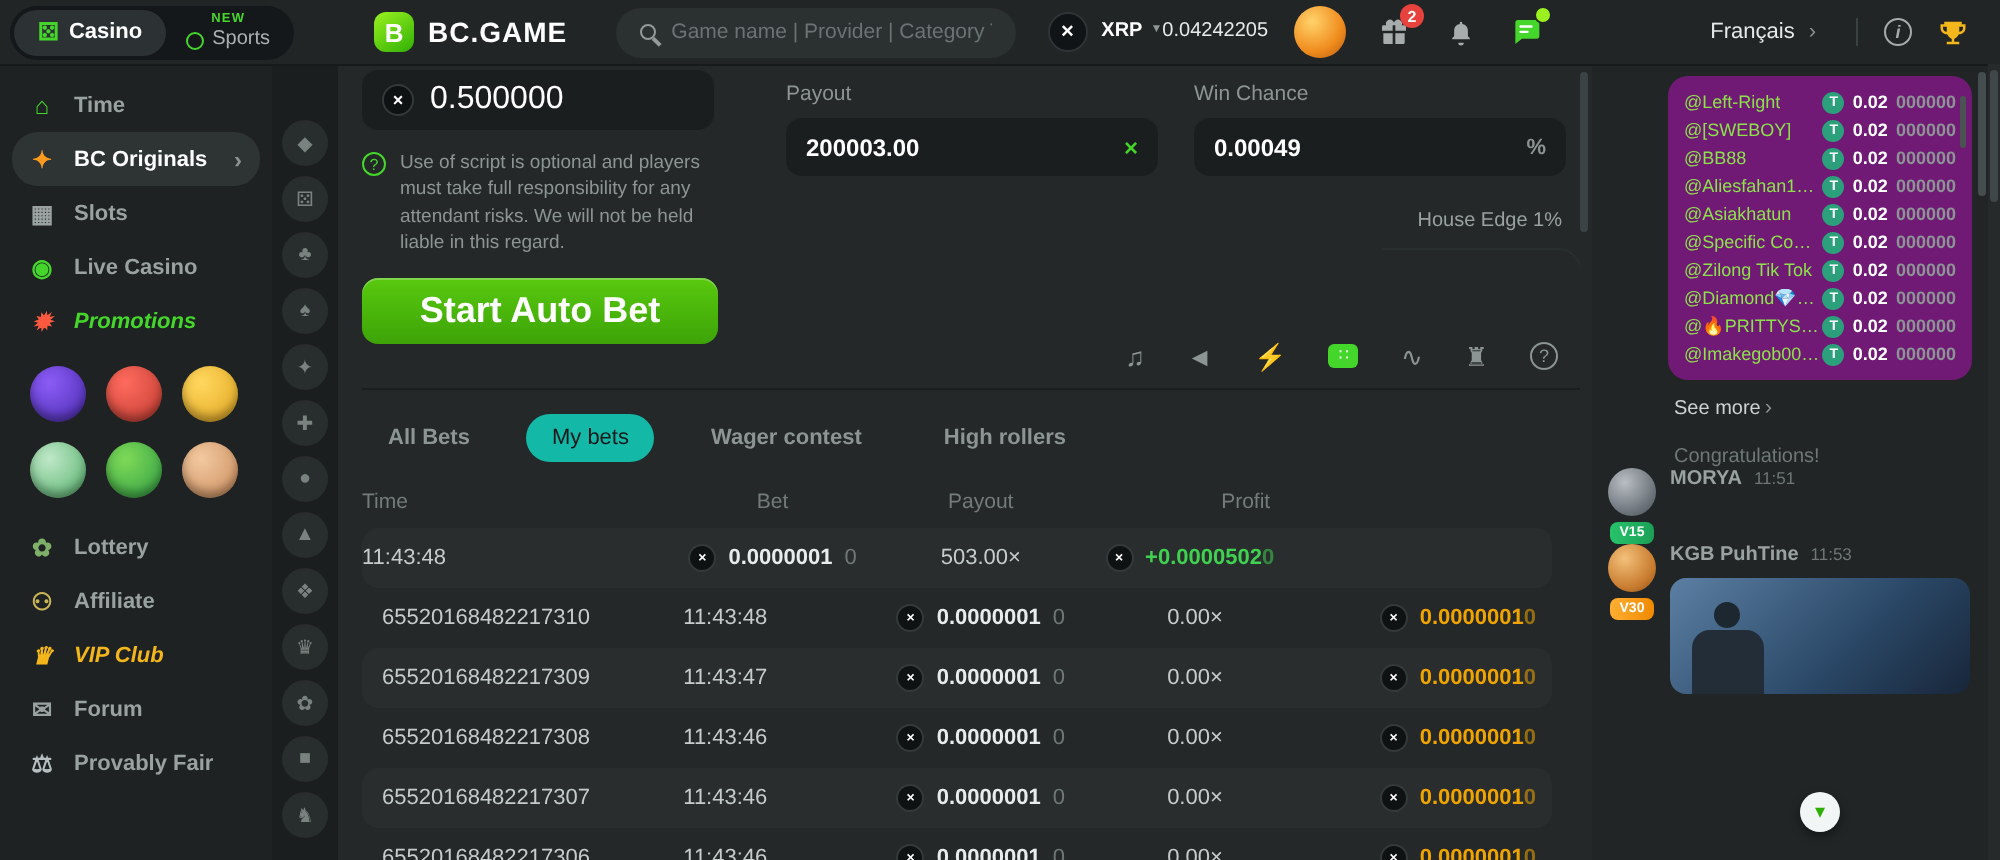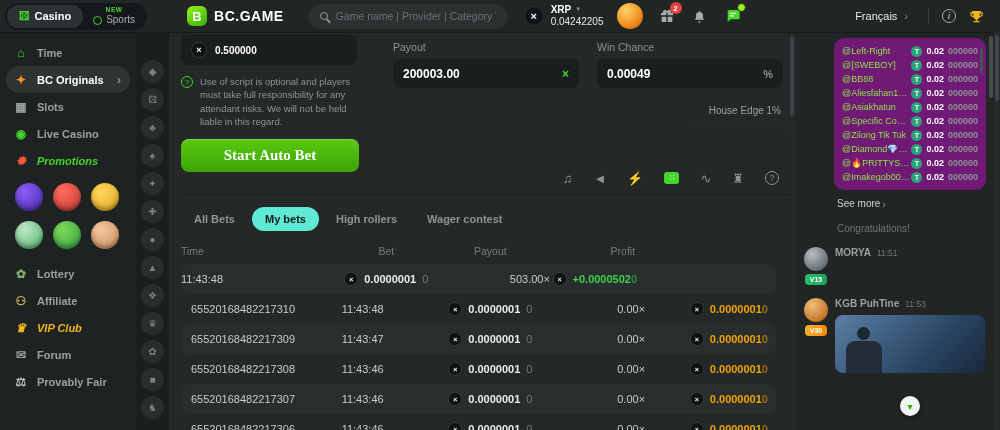--- a/index.html
+++ b/index.html
@@ -17,21 +17,21 @@
   .ball{width:9px;height:9px;border-radius:50%;border:1.5px solid #45d62b;display:inline-block}
   .logo{margin-left:40px;display:flex;align-items:center;gap:7px;cursor:pointer}
   .logo-mark{width:20px;height:20px;border-radius:6px;background:linear-gradient(145deg,#9bf11f,#2fb006);display:flex;align-items:center;justify-content:center;color:#fff;font-weight:800;font-size:13px}
   .logo-text{color:#fff;font-weight:800;font-size:14px;letter-spacing:.5px}
   .search{margin-left:24px;width:200px;height:25px;background:#2b3031;border-radius:13px;display:flex;align-items:center;gap:8px;padding:0 12px;cursor:text}
   .mag{width:8px;height:8px;border:1.5px solid #939a9a;border-radius:50%;position:relative;flex:0 0 auto}
   .mag::after{content:"";position:absolute;width:5px;height:1.5px;background:#939a9a;transform:rotate(45deg);right:-4px;bottom:-2px}
   .search-ph{color:#6b7374;font-size:10.5px;white-space:nowrap;overflow:hidden}
   .currency{margin-left:16px;display:flex;align-items:center;gap:7px;cursor:pointer}
   .coin-xrp{width:20px;height:20px;border-radius:50%;background:#111416;border:1px solid #2e3435;color:#fff;display:flex;align-items:center;justify-content:center;font-size:11px;font-weight:700}
-  .cur-col{display:flex;flex-direction:column;line-height:1.2}
+  .cur-col{display:flex;flex-direction:row;line-height:1.2}
   .cur-top{color:#fff;font-size:10px;font-weight:700;display:flex;gap:4px;align-items:center}
   .caret{color:#8d9494;font-size:6px}
   .cur-amt{color:#e7eaea;font-size:10px}
   .wallet{margin-left:8px;height:25px;padding:0 13px;border:none;border-radius:13px;background:linear-gradient(180deg,#63da13,#3da307);display:flex;align-items:center;gap:6px;color:#fff;font-weight:700;font-size:11px;cursor:pointer;font-family:inherit}
   .avatar-top{margin-left:13px;width:26px;height:26px;border-radius:50%;background:radial-gradient(circle at 35% 30%,#ffd36b,#f08c1e 60%,#b35a10);cursor:pointer;flex:0 0 auto}
   .hicon{position:relative;margin-left:15px;width:18px;height:18px;display:flex;align-items:center;justify-content:center;cursor:pointer;flex:0 0 auto}
   .badge-red{position:absolute;top:-5px;right:-6px;min-width:12px;height:12px;border-radius:6px;background:#e8423e;color:#fff;font-size:8px;font-weight:700;display:flex;align-items:center;justify-content:center;padding:0 2px}
   .badge-dot{position:absolute;top:-4px;right:-4px;width:9px;height:9px;border-radius:50%;background:#9bf11f;border:1px solid #212525}
   .lang{margin-left:auto;display:flex;align-items:center;gap:7px;color:#e7eaea;font-size:11px;cursor:pointer}
   .chev{color:#8d9494;font-size:11px}
@@ -53,78 +53,78 @@
   
   .rail{position:absolute;top:32px;left:136px;width:33px;bottom:0;background:#1b1e1f;display:flex;flex-direction:column;align-items:center;padding-top:28px;gap:5px;overflow:hidden}
   .ricon{width:23px;height:23px;border-radius:50%;background:#282d2e;display:flex;align-items:center;justify-content:center;color:#79827f;font-size:10px;cursor:pointer;flex:0 0 auto}
 
   
   .main{position:absolute;top:32px;left:169px;width:621px;bottom:0;background:#242829;padding-left:12px;overflow:hidden}
   .game-panel{display:flex;height:163px;border-bottom:1px solid #1b1e1f;position:relative}
   .bet-col{width:188px;padding-top:3px}
   .amount-pill{width:176px;height:30px;background:#1b1e1f;border-radius:8px;display:flex;align-items:center;gap:8px;padding:0 10px;cursor:text}
   .coin-dark{width:16px;height:16px;border-radius:50%;background:#0f1213;border:1px solid #34393a;color:#fff;font-size:9px;font-weight:700;display:flex;align-items:center;justify-content:center;flex:0 0 auto}
-  .amount-val{color:#fff;font-weight:700;font-size:10px}
+  .amount-val{color:#fff;font-weight:400;font-size:16px}
   .note{display:flex;gap:7px;margin-top:10px;width:180px}
   .note-ic{flex:0 0 12px;width:12px;height:12px;border-radius:50%;border:1px solid #45d62b;color:#45d62b;font-size:8px;display:flex;align-items:center;justify-content:center;margin-top:1px}
   .note-tx{color:#8d9494;font-size:9.5px;line-height:1.4}
-  .start-btn{width:178px;height:33px;margin-top:11px;border:none;border-radius:8px;background:linear-gradient(180deg,#58c90f,#3da307);color:#fff;font-weight:700;font-size:15px;cursor:pointer;font-family:Liberation Serif, serif;box-shadow:inset 0 1px 0 rgba(255,255,255,.25)}
+  .start-btn{width:178px;height:33px;margin-top:11px;border:none;border-radius:8px;background:linear-gradient(180deg,#58c90f,#3da307);color:#fff;font-weight:700;font-size:18px;cursor:pointer;font-family:Liberation Sans, sans-serif;box-shadow:inset 0 1px 0 rgba(255,255,255,.25)}
   .pdiv{width:1px;background:#1b1e1f;margin:0 14px 0 16px}
   .result-col{flex:1;position:relative;padding:6px 10px 0 2px}
   .fields{display:flex;gap:18px}
   .fgroup label{display:block;color:#8d9494;font-size:10.5px;margin:3px 0 6px}
   .finput{width:186px;height:29px;background:#1b1e1f;border-radius:8px;display:flex;align-items:center;justify-content:space-between;padding:0 10px;cursor:text}
   .fval{color:#fff;font-weight:700;font-size:12px}
   .fsuf-x{color:#45d62b;font-weight:800;font-size:12px;cursor:pointer}
   .fsuf-pct{color:#8d9494;font-weight:700;font-size:11px}
   .canvas-line{position:absolute;right:2px;left:300px;top:92px;bottom:14px;border:1px solid #2d3233;border-left:none;border-bottom:none;border-top-right-radius:12px;opacity:.6;pointer-events:none}
   .house-edge{position:absolute;right:12px;top:73px;color:#9aa1a1;font-size:10px}
   .controls{position:absolute;right:14px;bottom:9px;display:flex;align-items:center;gap:21px}
   .ctl{color:#8d9494;font-size:13px;line-height:1;cursor:pointer}
   .ctl.turbo{color:#45d62b}
   .ctl.kbd{width:15px;height:12px;border-radius:3px;background:#45d62b;display:flex;align-items:center;justify-content:center}
   .kbd-dots{color:#fff;font-size:8px;line-height:1}
   .ctl.help{width:14px;height:14px;border-radius:50%;border:1.2px solid #8d9494;font-size:9px;display:flex;align-items:center;justify-content:center}
 
-  .tabs{display:flex;align-items:flex-end;gap:4px;margin-top:12px}
+  .tabs{display:flex;align-items:flex-end;gap:15px;margin-top:12px}
   .tab{padding:6px 13px;border-radius:15px;color:#8d9494;font-size:11px;font-weight:600;cursor:pointer;white-space:nowrap}
-  .tab.active{background:#5eead4;color:#15181a;font-weight:700}
+  .tab.active{background:#14b8a6;color:#15181a;font-weight:400}
   .tbl{margin-top:7px;padding-right:14px}
   .thead,.trow{display:grid;grid-template-columns:27% 15% 20% 16% 22%;align-items:center}
   .thead{height:26px;color:#737b7b;font-size:10.5px}
   .trow{height:30px;font-size:11px;color:#c6cccc;border-radius:8px;cursor:pointer}
   .trow.striped{background:#292d2e}
   .h-id,.c-id{padding-left:10px}
   .h-bet,.h-pay{text-align:center}
   .h-profit{text-align:right;padding-right:10px}
   .c-bet{display:flex;justify-content:center;align-items:center;gap:6px}
-  .c-pay{text-align:right}
+  .c-pay{text-align:center}
   .c-profit{display:flex;justify-content:flex-end;align-items:center;gap:6px;padding-right:8px}
   .coin-sm{width:14px;height:14px;border-radius:50%;background:#0f1213;border:1px solid #34393a;color:#fff;font-size:7px;font-weight:700;display:flex;align-items:center;justify-content:center;flex:0 0 auto}
   .bval{color:#e8ecec;font-weight:600}
   .dim{color:#6f7777}
   .pos{color:#3fd14f;font-weight:700}
   .neg{color:#f0a400;font-weight:700}
   .pos .dim,.neg .dim{color:inherit;opacity:.55}
 
   .mscroll{position:absolute;top:36px;left:790px;width:4px;height:80px;background:#3c4344;border-radius:2px;z-index:8;cursor:grab}
 
   
   .chat{position:absolute;top:32px;left:796px;right:6px;bottom:0;background:#212525;padding:6px 8px;overflow:hidden}
   .tipbox{margin-left:30px;width:152px;background:#701a75;border-radius:10px;padding:6px 8px;position:relative}
   .tiprow{display:flex;justify-content:space-between;align-items:center;height:14px;cursor:pointer}
   .tipuser{color:#8ce24a;font-size:9px;max-width:84px;white-space:nowrap;overflow:hidden;text-overflow:ellipsis}
   .tipamt{display:flex;align-items:center;gap:4px}
   .coin-t{width:11px;height:11px;border-radius:50%;background:#2ba07a;color:#fff;font-size:7px;font-weight:700;display:flex;align-items:center;justify-content:center}
   .tv-main{color:#fff;font-weight:700;font-size:9px}
   .tv-dim{color:#8d9494;font-weight:600;font-size:9px}
   .tipscroll{position:absolute;right:3px;top:10px;width:3px;height:26px;background:#4a5252;border-radius:2px;cursor:grab}
-  .seemore{margin:8px 0 0 33px;color:#cdd2d2;font-size:10px;display:flex;gap:2px;align-items:flex-start;cursor:pointer}
+  .seemore{margin:8px 0 0 33px;color:#cdd2d2;font-size:10px;display:flex;gap:2px;align-items:center;cursor:pointer}
   .congrats{margin:13px 0 0 33px;color:#6f7777;font-size:10px}
-  .msg{display:flex;gap:7px;margin-top:13px}
+  .msg{display:flex;gap:7px;}
   .msg-left{display:flex;flex-direction:column;align-items:center;gap:3px}
   .msg-av{width:24px;height:24px;border-radius:50%;cursor:pointer}
   .av-grey{background:radial-gradient(circle at 35% 30%,#b9bec2,#6d757c 65%,#474f55)}
   .av-orange{background:radial-gradient(circle at 35% 30%,#f4c07a,#c77b2e 65%,#8a4f18)}
   .vip{min-width:22px;height:11px;border-radius:4px;color:#fff;font-size:7px;font-weight:800;display:flex;align-items:center;justify-content:center;padding:0 2px}
   .vip.v15{background:linear-gradient(90deg,#27c26a,#1ba057)}
   .vip.v30{background:linear-gradient(90deg,#ffae33,#f08a00)}
   .msg-body{flex:1;min-width:0}
   .msg-head{display:flex;align-items:baseline;gap:6px}
   .msg-name{color:#9aa1a1;font-size:10px;font-weight:700}
@@ -370,22 +370,22 @@
             <span class="ctl">♜</span>
             <span class="ctl help">?</span>
           </div>
       </div>
     </section>
 
     <section class="bets">
       <div class="tabs" id="tabs">
           <div class="tab">All Bets</div>
           <div class="tab active">My bets</div>
+          <div class="tab">Wager contest</div>
           <div class="tab">High rollers</div>
-          <div class="tab">Wager contest</div>
         </div>
       <div class="tbl">
         <div class="thead" id="thead">
             <div class="h-time">Time</div>
             <div class="h-bet">Bet</div>
             <div class="h-pay">Payout</div>
             <div class="h-profit">Profit</div>
           </div>
         <div id="rows">
             <div class="trow striped">

